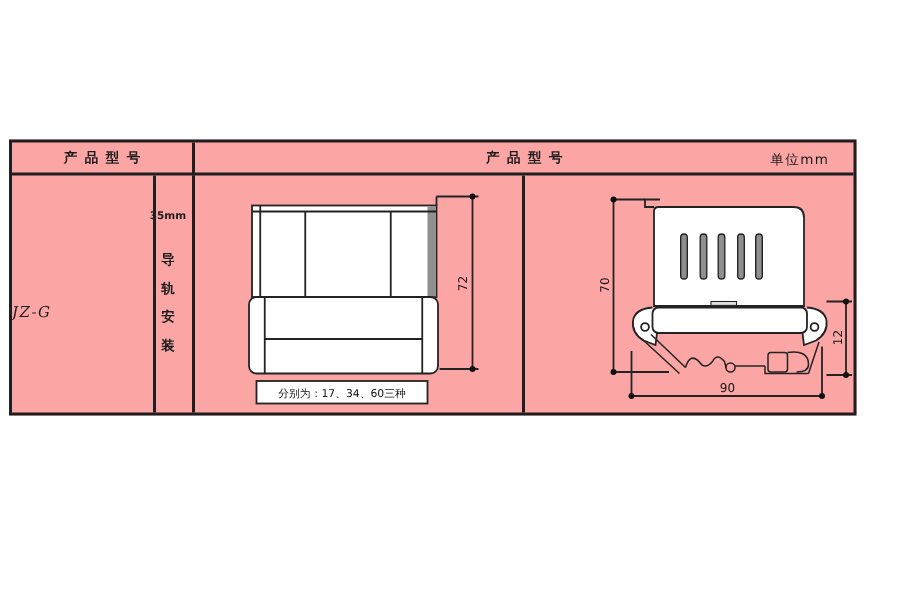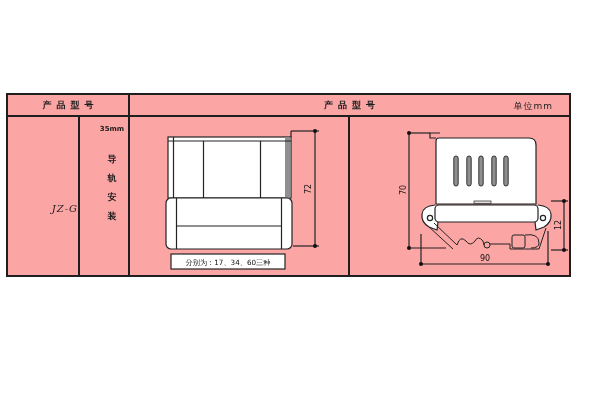--- a/index.html
+++ b/index.html
@@ -6,23 +6,23 @@
   body{width:600px;height:400px;overflow:hidden;font-family:"DejaVu Sans",sans-serif;color:#1c1c1c;}
   .sheet{position:relative;width:600px;height:400px;background:#fff;}
   .tbl{position:absolute;left:6px;top:93px;width:565px;height:184px;border:2px solid #1f1f1f;box-sizing:border-box;background:#fca5a5;}
   
   .hdr-a{position:absolute;left:0;top:0;width:122px;height:22px;border-right:2px solid #1f1f1f;border-bottom:2px solid #1f1f1f;box-sizing:border-box;display:flex;align-items:center;justify-content:center;}
   .hdr-b{position:absolute;left:122px;right:0;top:0;height:22px;border-bottom:2px solid #1f1f1f;box-sizing:border-box;display:flex;align-items:center;justify-content:center;}
   .hdr-txt{font-size:9px;font-weight:bold;letter-spacing:5px;text-indent:5px;}
   .unit{position:absolute;right:16px;top:5px;font-size:9px;font-weight:normal;letter-spacing:1px;}
   
   .col{position:absolute;top:22px;bottom:0;box-sizing:border-box;}
-  .col-model{left:0;width:72px;border-right:2px solid #1f1f1f;display:flex;align-items:center;justify-content:flex-end;}
+  .col-model{left:0;width:96px;border-right:2px solid #1f1f1f;display:flex;align-items:center;justify-content:flex-start;}
   .model{font-family:"DejaVu Serif",serif;font-style:italic;font-size:10px;position:relative;top:12px;letter-spacing:1px;}
-  .col-mount{left:88px;width:34px;border-right:2px solid #1f1f1f;display:flex;flex-direction:column;align-items:center;padding-top:8px;}
+  .col-mount{left:88px;width:34px;border-right:2px solid #1f1f1f;display:flex;flex-direction:column;align-items:center;padding-top:23px;}
   .rail{font-size:7px;font-weight:bold;margin-bottom:17px;}
   .vchar{font-size:9px;font-weight:bold;line-height:19px;}
   .col-front{left:122px;width:220px;border-right:2px solid #1f1f1f;}
   .col-side{left:346px;right:0;padding-left:20px;}
   svg{display:block;}
   svg text{font-family:"DejaVu Sans",sans-serif;fill:#111;}
   .dim{font-size:8px;}
   .note{font-size:7.2px;}
 </style>
 </head>

